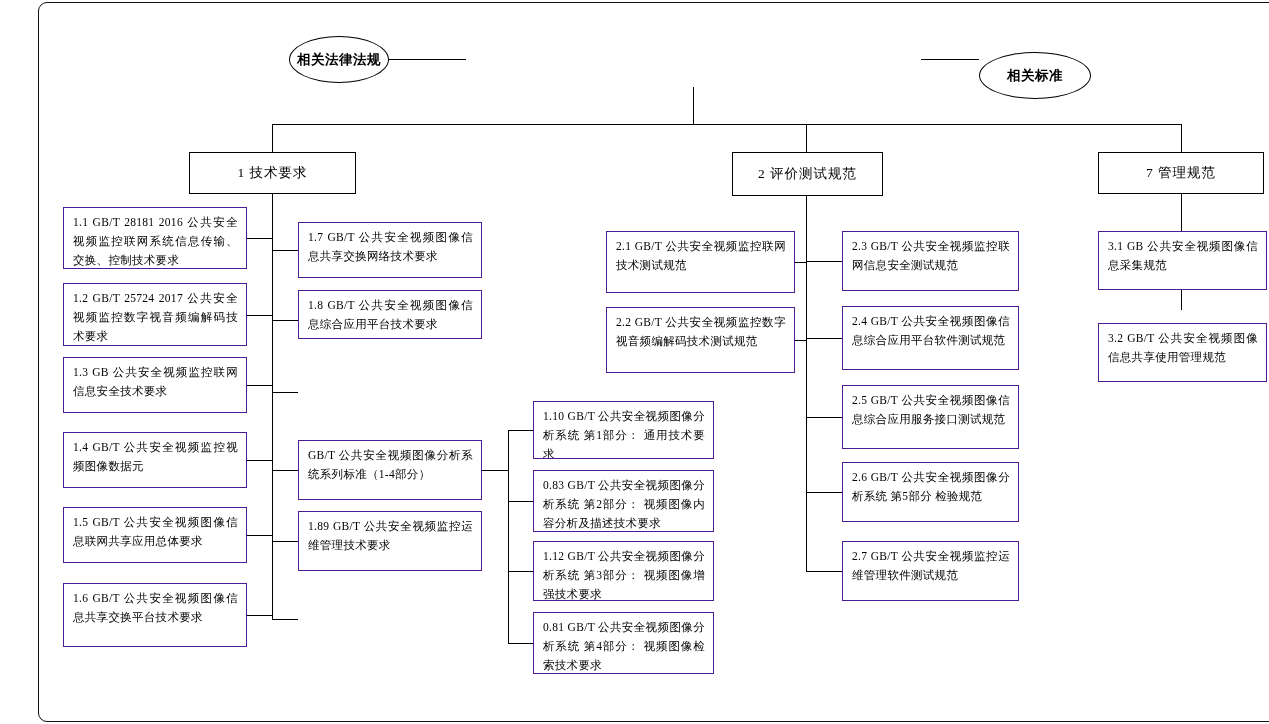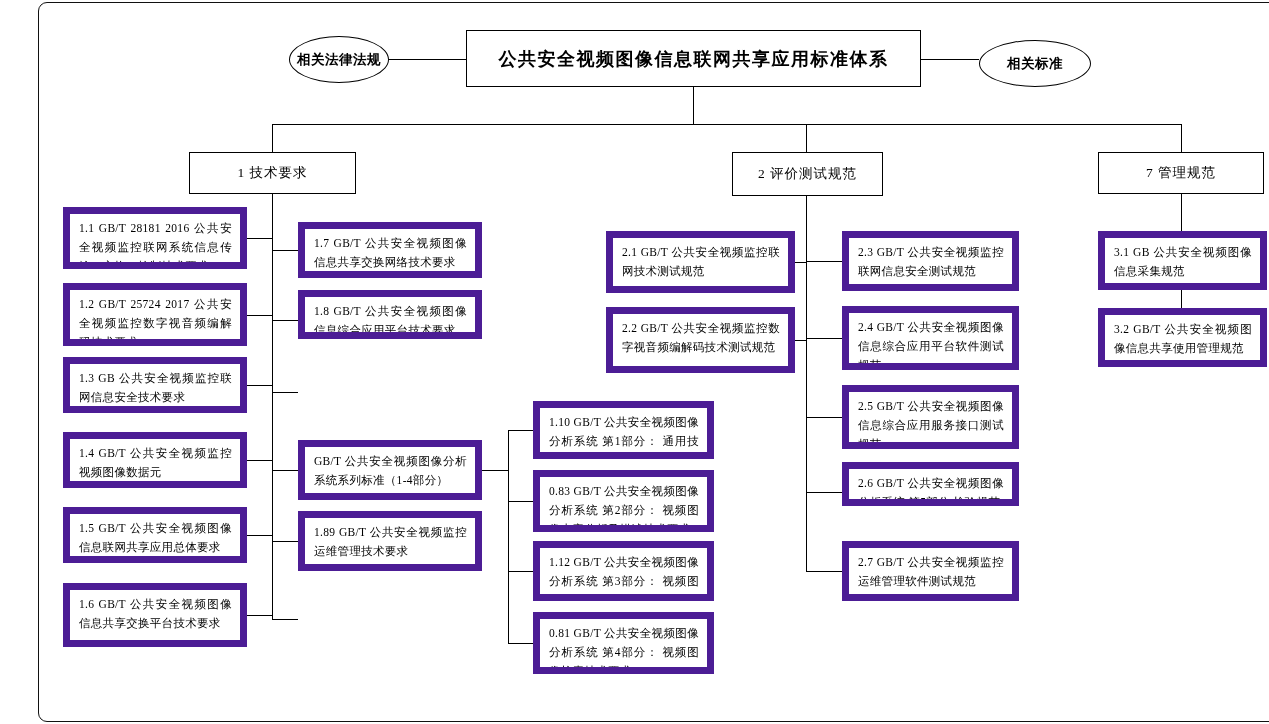--- a/index.html
+++ b/index.html
@@ -6,21 +6,21 @@
   .canvas{
     position:relative;width:1269px;height:724px;background:#fff;
     font-family:"Liberation Serif","DejaVu Serif",serif;color:#000;overflow:hidden;margin-left:36px;
   }
   .frame{
     position:absolute;left:2px;top:2px;right:2px;bottom:2px;
     border:1.5px solid #111;border-radius:9px;pointer-events:none;
   }
   .wires{position:absolute;left:0;top:0;width:1269px;height:724px;}
   .node{
-    position:absolute;border:7px solid #4c1d95;background:#fff;
+    position:absolute;border:1px solid #4c1d95;background:#fff;
     font-size:11.5px;line-height:19px;padding:5px 8px 3px 9px;
     text-align:justify;letter-spacing:0.3px;overflow:hidden;box-sizing:border-box;
   }
   .root-box{
     position:absolute;border:1.5px solid #000;background:#fff;
     display:flex;align-items:center;justify-content:center;
     font-size:18px;font-weight:bold;letter-spacing:1.5px;box-sizing:border-box;
   }
   .ellipse{
     position:absolute;border:1px solid #000;border-radius:50%;background:#fff;
@@ -79,22 +79,21 @@
       <line x1="770" y1="417" x2="806" y2="417"></line>
       <line x1="770" y1="492" x2="806" y2="492"></line>
       <line x1="770" y1="571" x2="806" y2="571"></line>
 
       <line x1="1145" y1="194" x2="1145" y2="231"></line>
       <line x1="1145" y1="290" x2="1145" y2="310"></line>
     </g>
   </svg>
 
   <div class="ellipse" style="left:253px;top:36px;width:100px;height:47px">相关法律法规</div>
-  <div class="root-box" style="left:430px;top:30px;width:455px;height:57px">公共安全视频图像信息联网共享应用标准体系</div>
-  <div class="ellipse" style="left:943px;top:40px;width:112px;height:47px">相关标准</div>
+  <div class="ellipse" style="left:943px;top:52px;width:112px;height:47px">相关标准</div>
 
   <div class="branch" style="left:153px;top:152px;width:167px;height:42px">1 技术要求</div>
   <div class="branch" style="left:696px;top:152px;width:151px;height:44px">2 评价测试规范</div>
   <div class="branch" style="left:1062px;top:152px;width:166px;height:42px">7 管理规范</div>
 
   <div class="node" style="left:27px;top:207px;width:184px;height:62px">1.1 GB/T 28181 2016 公共安全视频监控联网系统信息传输、交换、控制技术要求</div>
   <div class="node" style="left:27px;top:283px;width:184px;height:63px">1.2 GB/T 25724 2017 公共安全视频监控数字视音频编解码技术要求</div>
   <div class="node" style="left:27px;top:357px;width:184px;height:56px">1.3 GB 公共安全视频监控联网信息安全技术要求</div>
   <div class="node" style="left:27px;top:432px;width:184px;height:56px">1.4 GB/T 公共安全视频监控视频图像数据元</div>
   <div class="node" style="left:27px;top:507px;width:184px;height:56px">1.5 GB/T 公共安全视频图像信息联网共享应用总体要求</div>
@@ -109,20 +108,20 @@
   <div class="node" style="left:497px;top:470px;width:181px;height:62px">0.83 GB/T 公共安全视频图像分析系统 第2部分： 视频图像内容分析及描述技术要求</div>
   <div class="node" style="left:497px;top:541px;width:181px;height:60px">1.12 GB/T 公共安全视频图像分析系统 第3部分： 视频图像增强技术要求</div>
   <div class="node" style="left:497px;top:612px;width:181px;height:62px">0.81 GB/T 公共安全视频图像分析系统 第4部分： 视频图像检索技术要求</div>
 
   <div class="node" style="left:570px;top:231px;width:189px;height:62px">2.1 GB/T 公共安全视频监控联网技术测试规范</div>
   <div class="node" style="left:570px;top:307px;width:189px;height:66px">2.2 GB/T 公共安全视频监控数字视音频编解码技术测试规范</div>
 
   <div class="node" style="left:806px;top:231px;width:177px;height:60px">2.3 GB/T 公共安全视频监控联网信息安全测试规范</div>
   <div class="node" style="left:806px;top:306px;width:177px;height:64px">2.4 GB/T 公共安全视频图像信息综合应用平台软件测试规范</div>
   <div class="node" style="left:806px;top:385px;width:177px;height:64px">2.5 GB/T 公共安全视频图像信息综合应用服务接口测试规范</div>
-  <div class="node" style="left:806px;top:462px;width:177px;height:44px">2.6 GB/T 公共安全视频图像分析系统 第5部分 检验规范</div>
+  <div class="node" style="left:806px;top:462px;width:177px;height:60px">2.6 GB/T 公共安全视频图像分析系统 第5部分 检验规范</div>
   <div class="node" style="left:806px;top:541px;width:177px;height:60px">2.7 GB/T 公共安全视频监控运维管理软件测试规范</div>
 
   <div class="node" style="left:1062px;top:231px;width:169px;height:59px">3.1 GB 公共安全视频图像信息采集规范</div>
-  <div class="node" style="left:1062px;top:308px;width:169px;height:59px">3.2 GB/T 公共安全视频图像信息共享使用管理规范</div>
+  <div class="node" style="left:1062px;top:323px;width:169px;height:59px">3.2 GB/T 公共安全视频图像信息共享使用管理规范</div>
 
   <div class="frame"></div>
 </div>
 
 </body></html>

